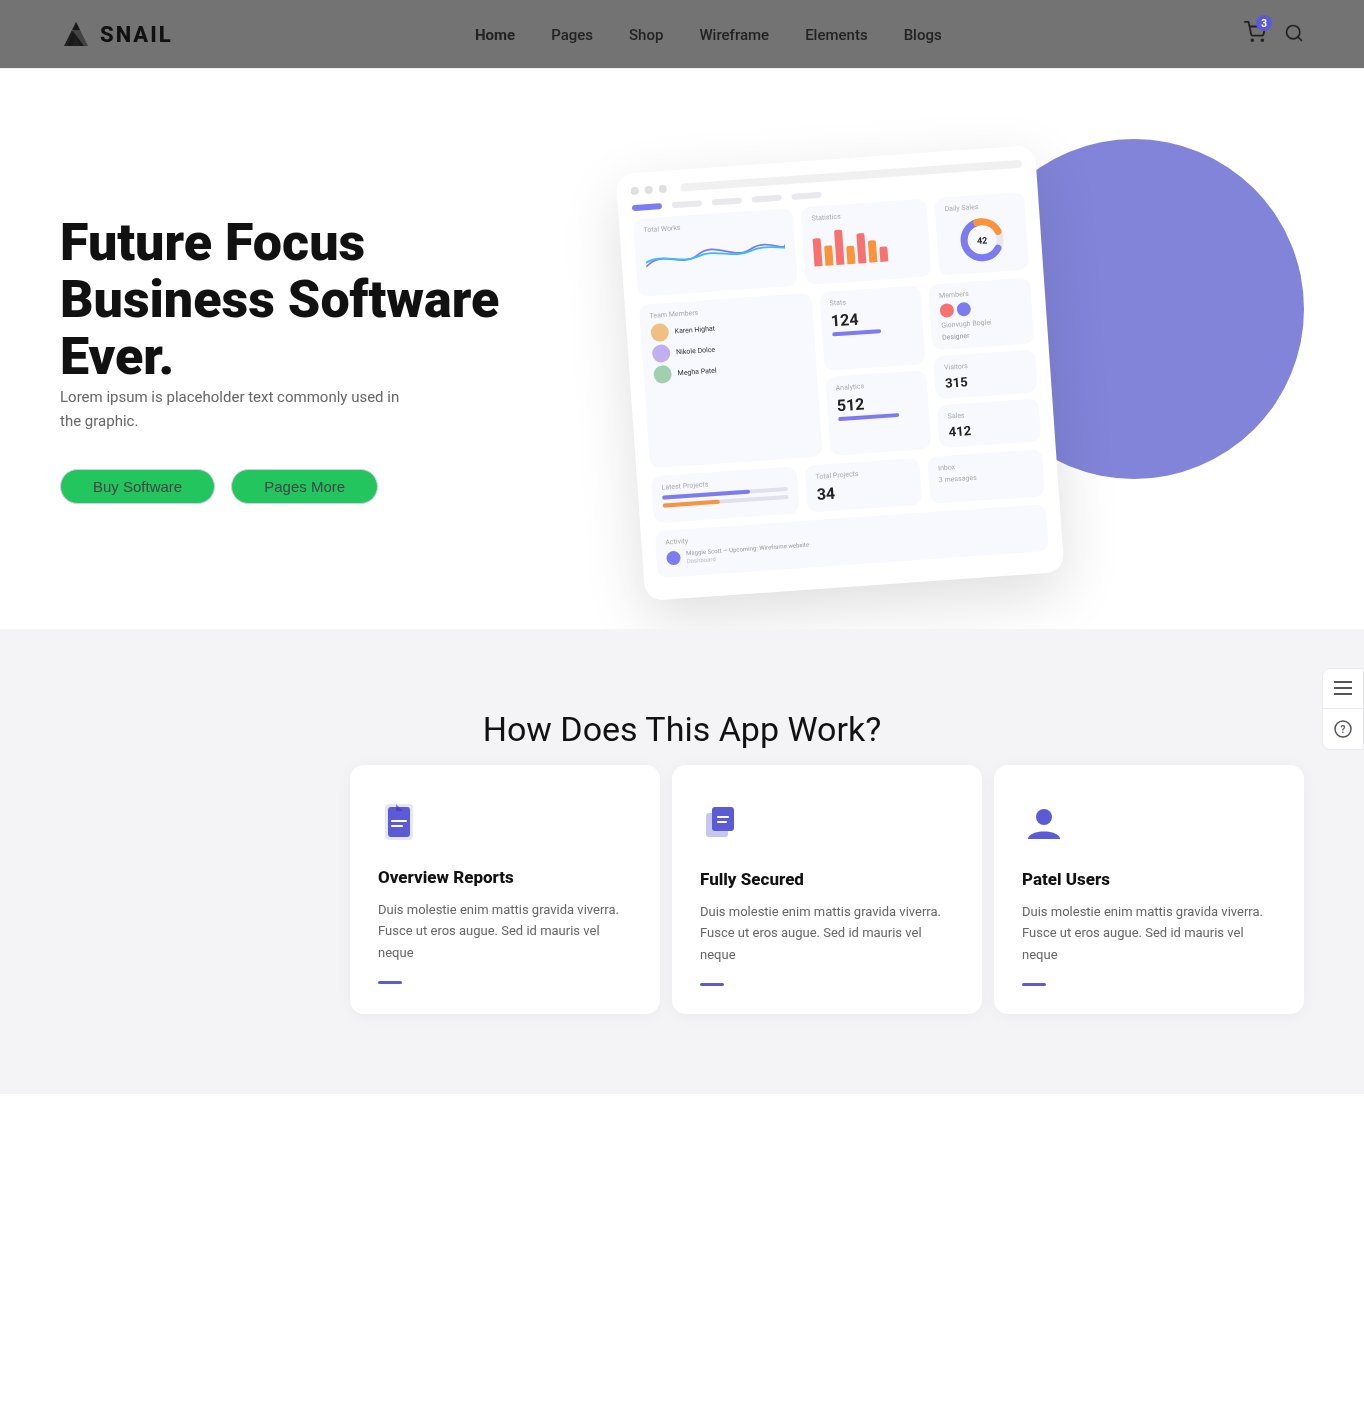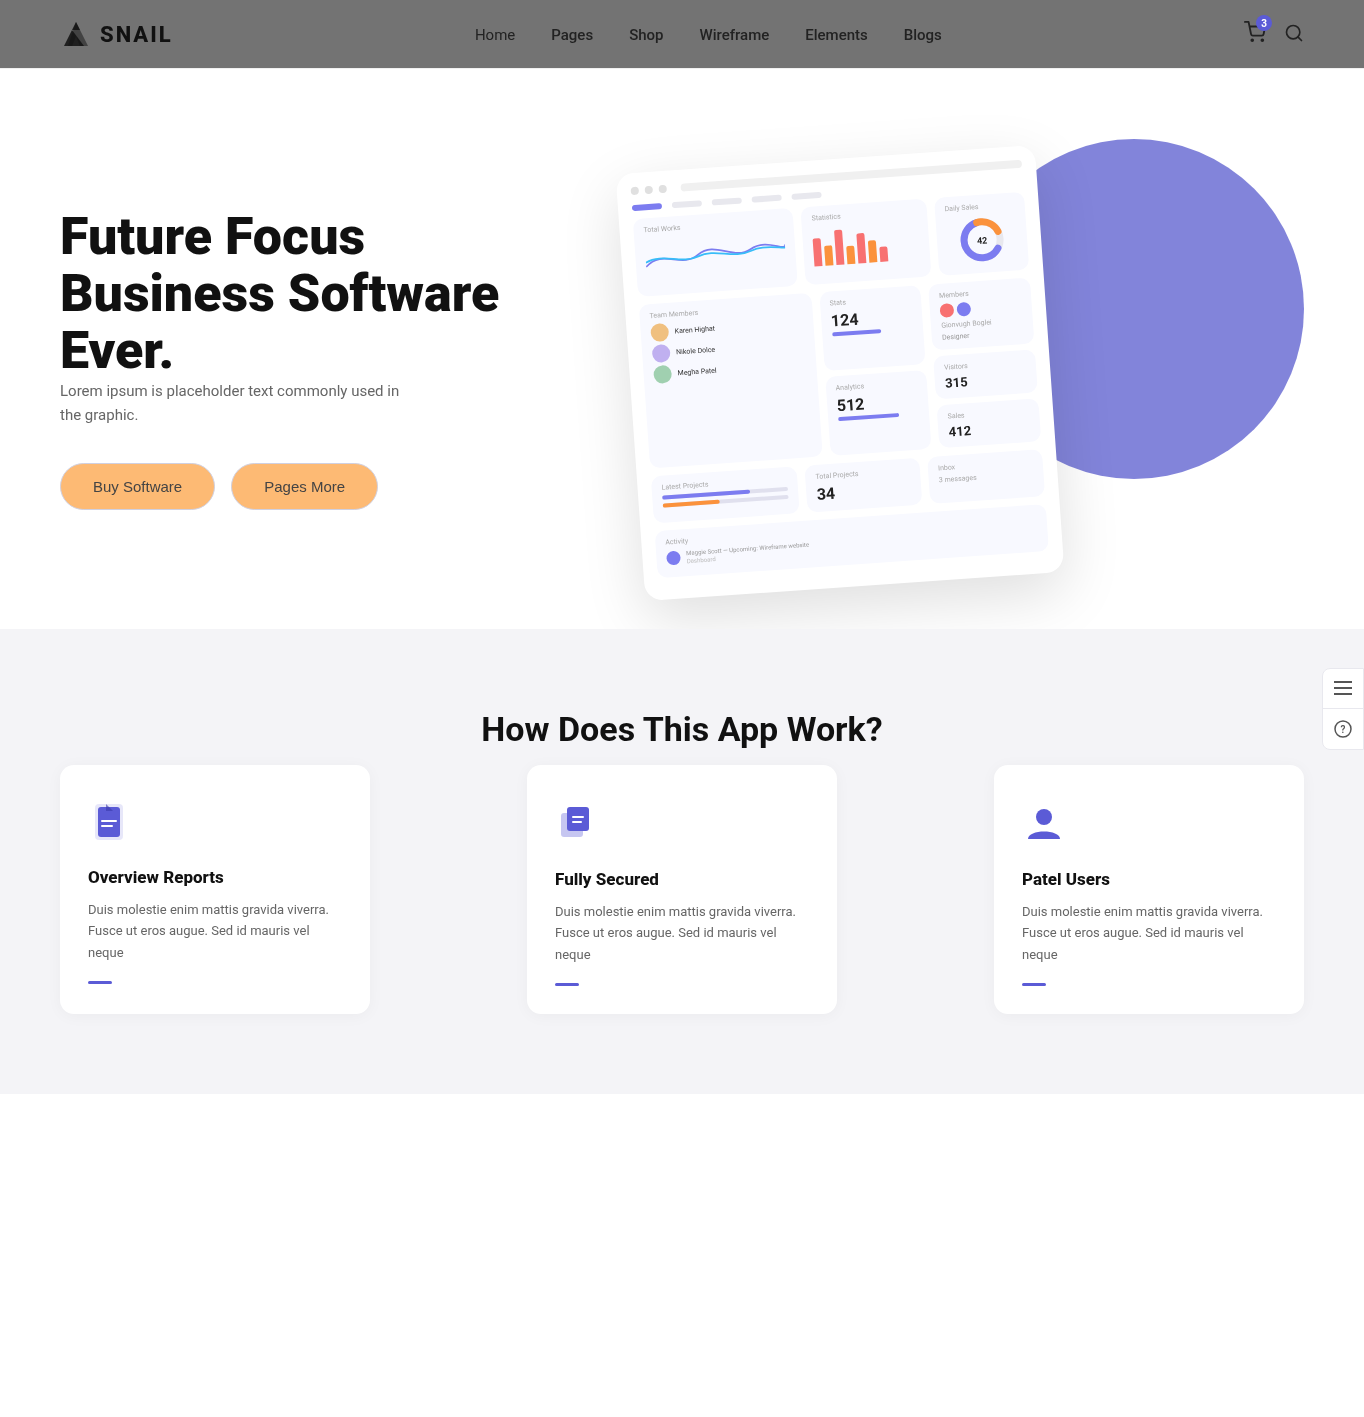--- a/index.html
+++ b/index.html
@@ -8,38 +8,38 @@
     
     nav {
       display: flex; align-items: center; justify-content: space-between;
       padding: 18px 60px; background: #737373; border-bottom: 1px solid #f0f0f0;
       position: sticky; top: 0; z-index: 100;
     }
     .logo { display: flex; align-items: center; gap: 8px; font-weight: 800; font-size: 22px; letter-spacing: 2px; text-transform: uppercase; color: #111; text-decoration: none; }
     .logo-icon { width: 32px; height: 32px; }
     .nav-links { display: flex; gap: 36px; list-style: none; }
     .nav-links a { text-decoration: none; color: #222; font-size: 15px; font-weight: 500; }
-    .nav-links a.active { font-weight: 400; }
+    .nav-links a.active { font-weight: 700; }
     .nav-right { display: flex; align-items: center; gap: 18px; }
     .cart-wrap { position: relative; cursor: pointer; }
     .cart-badge { position: absolute; top: -6px; right: -6px; background: #5b5bd6; color: #fff; border-radius: 50%; width: 16px; height: 16px; font-size: 10px; display: flex; align-items: center; justify-content: center; font-weight: 700; }
     .search-icon-btn { cursor: pointer; background: none; border: none; }
 
     
     .hero {
       display: flex; align-items: center; justify-content: space-between;
       padding: 60px 60px 40px 60px; min-height: 520px; overflow: hidden; background: #fff;
     }
     .hero-text { flex: 0 0 42%; }
     .hero-title { font-size: 52px; font-weight: 900; line-height: 1.1; color: #111; }
     .hero-subtitle { font-size: 15px; color: #666; line-height: 1.6; margin-bottom: 36px; max-width: 340px; }
     .hero-buttons { display: flex; gap: 16px; }
     .btn-outline {
-      padding: 14px 32px; border-radius: 40px; border: 1.5px solid #d0d0e0;
-      background: #fdba74; color: #444; font-size: 15px; cursor: pointer; font-weight: 500;
+      padding: 8px 32px; border-radius: 40px; border: 1.5px solid #d0d0e0;
+      background: #22c55e; color: #444; font-size: 15px; cursor: pointer; font-weight: 500;
       transition: all 0.2s;
     }
 
     
     .hero-visual { flex: 0 0 55%; position: relative; height: 460px; }
     .purple-blob {
       position: absolute; right: 0; top: 10px;
       width: 340px; height: 340px; border-radius: 50%; background: #6c6fd4; opacity: 0.85; z-index: 0;
     }
     .dashboard-mock {
@@ -60,23 +60,23 @@
     .dash-bar-chart { display: flex; align-items: flex-end; gap: 3px; height: 40px; padding-top: 4px; }
     .dash-bar { width: 8px; border-radius: 2px 2px 0 0; }
     .dash-donut-wrap { display: flex; justify-content: center; align-items: center; height: 50px; }
     .dash-avatar { width: 18px; height: 18px; border-radius: 50%; background: #c0b0f0; display: inline-block; }
     .dash-member-row { display: flex; align-items: center; gap: 6px; margin-bottom: 3px; }
     .dash-member-name { font-size: 7px; color: #333; }
     .dash-mini-bar { height: 4px; border-radius: 2px; background: #7c7cf0; margin-top: 2px; }
 
     
     .features-section { background: #f4f4f7; padding: 80px 60px; }
-    .features-heading { text-align: center; font-size: 34px; font-weight: 700; color: #111; margin-bottom: 16px; }
+    .features-heading { text-align: center; font-size: 34px; font-weight: 400; color: #111; margin-bottom: 16px; }
     .features-subtext { text-align: center; font-size: 15px; color: #666; margin-bottom: 52px; line-height: 1.6; }
-    .features-cards { display: flex; gap: 12px; justify-content: space-between; }
+    .features-cards { display: flex; gap: 12px; justify-content: flex-end; }
     .feature-card {
       background: #fff; border-radius: 14px; padding: 36px 28px 28px 28px;
       flex: 0 0 calc(33% - 16px); max-width: 310px;
       box-shadow: 0 2px 16px rgba(0,0,0,0.04);
     }
     .feature-icon { margin-bottom: 20px; }
     .feature-title { font-size: 17px; font-weight: 800; color: #111; margin-bottom: 12px; }
     .feature-desc { font-size: 13px; color: #666; line-height: 1.65; margin-bottom: 18px; }
     .feature-divider { width: 24px; height: 3px; background: #5b5bd6; border-radius: 2px; }
 

